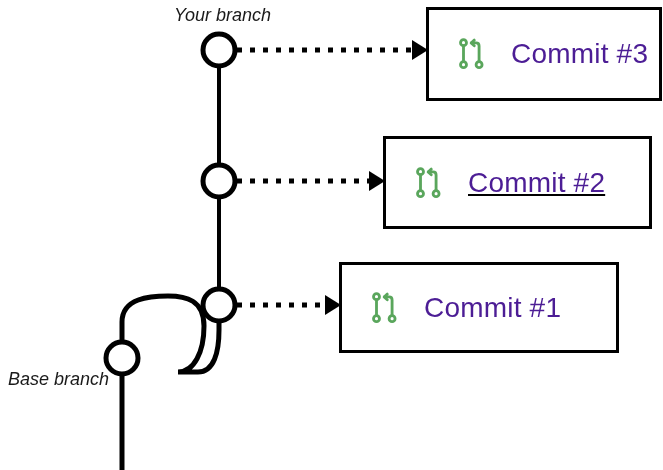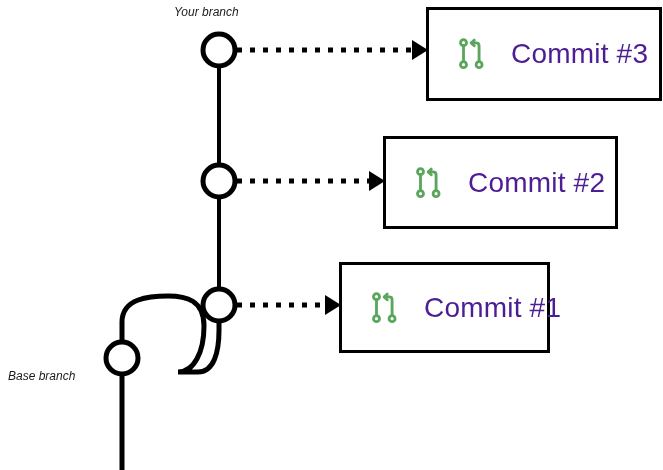--- a/index.html
+++ b/index.html
@@ -21,40 +21,40 @@
     position: absolute;
     left: 0;
     top: 0;
     width: 663px;
     height: 470px;
   }
   .branch-label {
     position: absolute;
     font-family: "Liberation Sans", sans-serif;
     font-style: italic;
-    font-size: 12px;
+    font-size: 18px;
     color: #1a1a1a;
     white-space: nowrap;
     line-height: 1;
   }
   #your-branch-label { left: 174px; top: 6px; }
   #base-branch-label { left: 8px; top: 350px; margin-top: 20px; }
 
   .commit-box {
     position: absolute;
     box-sizing: border-box;
     background: #ffffff;
     border: 3px solid #000000;
     display: flex;
     align-items: center;
     padding-left: 26px;
   }
   #commit-box-3 { left: 426px; top: 7px;   width: 236px; height: 94px; }
-  #commit-box-2 { left: 383px; top: 136px; width: 235px; height: 93px; }
-  #commit-box-1 { left: 339px; top: 262px; width: 211px; height: 91px; }
+  #commit-box-2 { left: 383px; top: 136px; width: 269px; height: 93px; text-decoration: underline; }
+  #commit-box-1 { left: 339px; top: 262px; width: 280px; height: 91px; }
 
   .commit-icon {
     flex: 0 0 auto;
     width: 34px;
     height: 34px;
     display: block;
   }
   .commit-label {
     font-family: "Liberation Sans", sans-serif;
     font-size: 28px;

